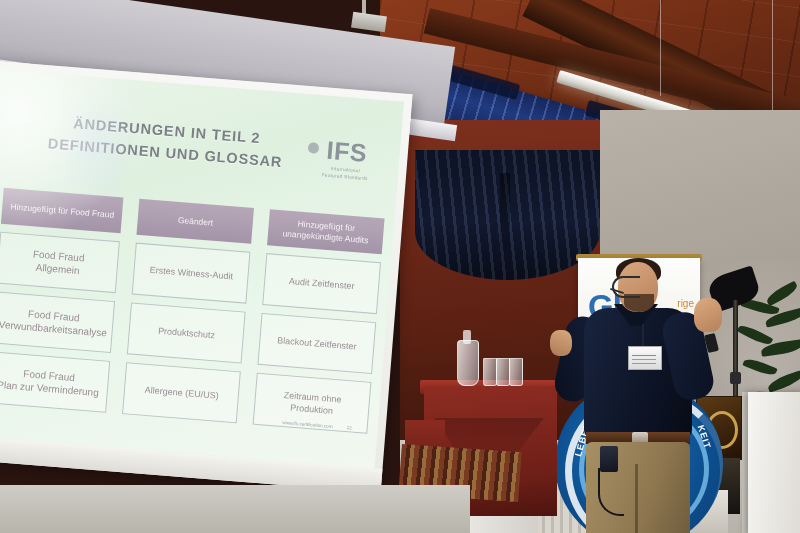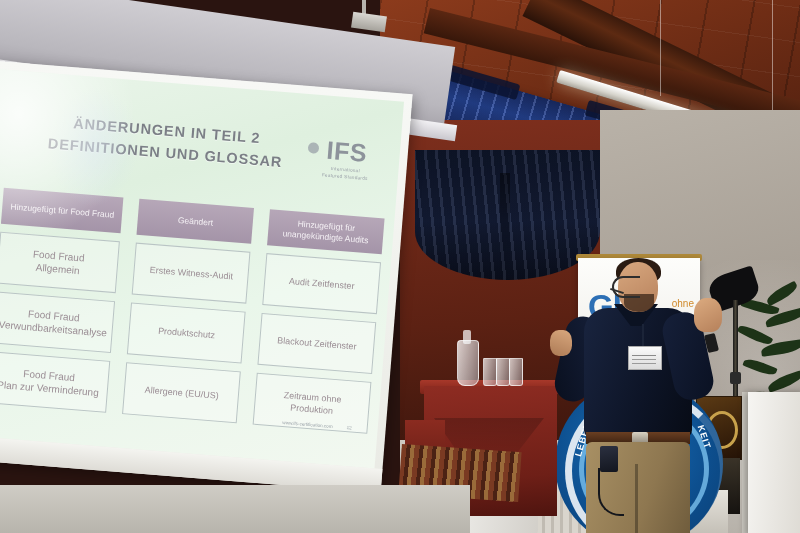--- a/index.html
+++ b/index.html
@@ -401,21 +401,21 @@
     <div class="leaf" style="left:14px;top:104px;width:32px;height:10px;transform:rotate(10deg);"></div>
   </div>
 
   <div class="stand-head"></div>
   <div class="stand-pole"></div>
   <div class="stand-clamp"></div>
 
   <div class="banner-top"></div>
   <div class="banner">
     <div class="banner-gl">GL</div>
-    <div class="banner-t1">ohne</div>
+    <div class="banner-t1">rige</div>
     <div class="banner-t2">itiative</div>
   </div>
 
   <div class="poster-a"></div>
   <div class="poster-b"></div>
   <div class="bin"></div>
   <div class="big-e">e</div>
   <div class="lectern-edge"></div>
   <div class="lectern"></div>
 

